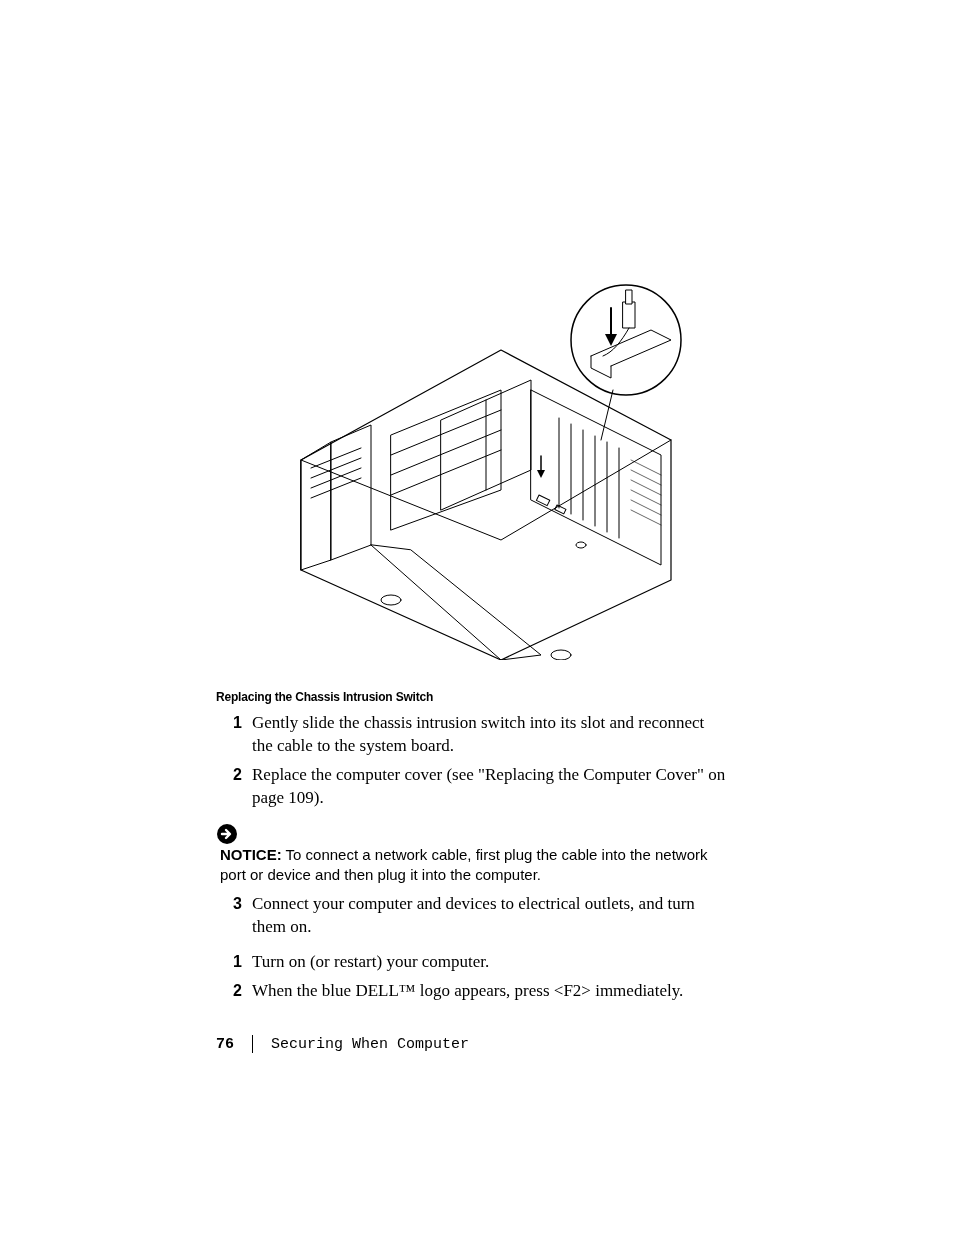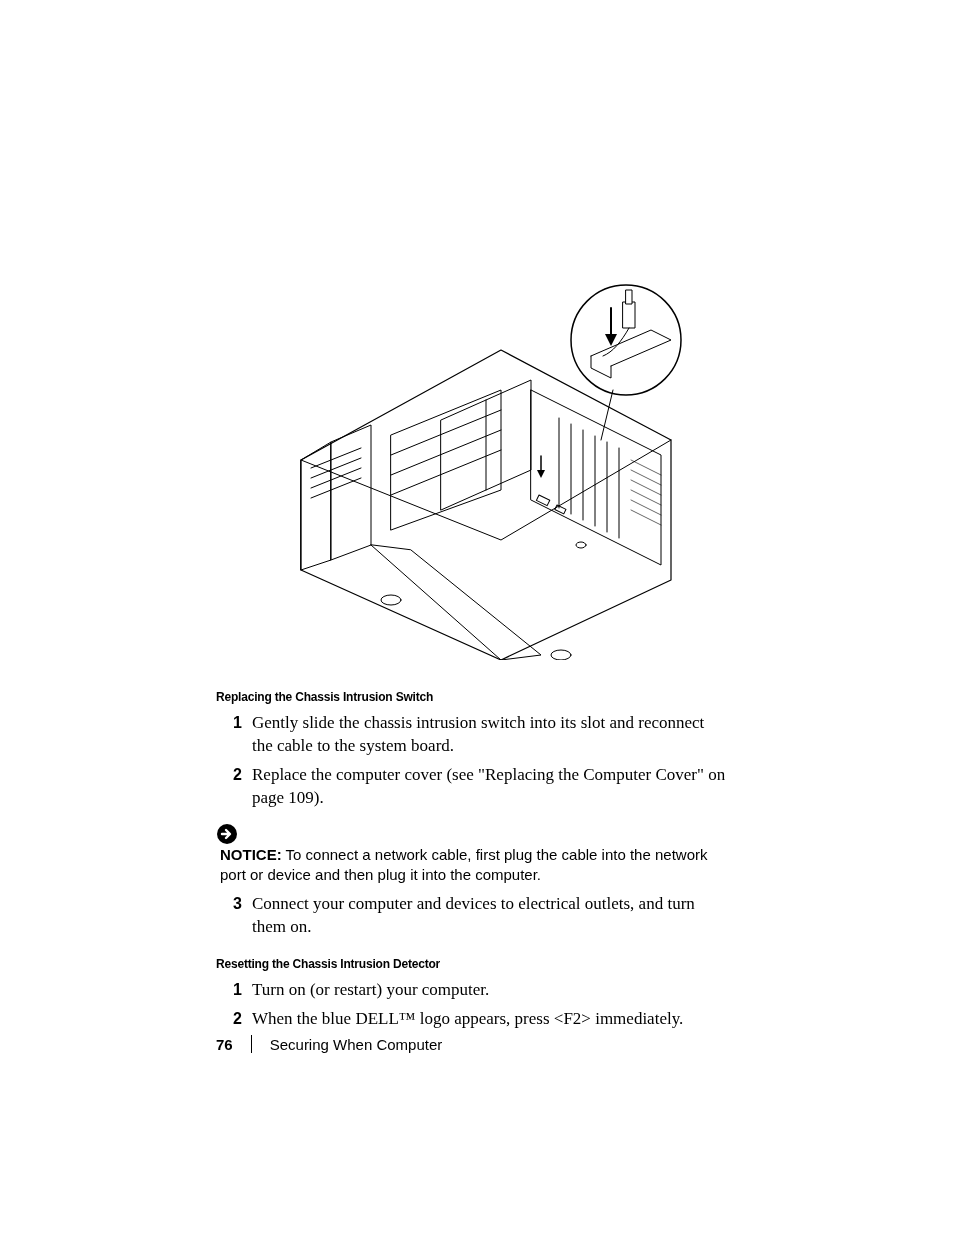--- a/index.html
+++ b/index.html
@@ -85,21 +85,21 @@
     flex: 1 1 auto;
     padding-left: 4px;
   }
   .notice-label {
     font-weight: bold;
   }
   .footer {
     position: absolute;
     left: 216px;
     bottom: 182px;
-    font-family: Liberation Sans, sans-serif;
+    font-family: Liberation Mono, monospace;
     font-size: 15px;
     display: flex;
     align-items: center;
     gap: 18px;
   }
   .footer .page-num {
     font-weight: bold;
   }
   .footer .divider {
     width: 1px;
@@ -212,21 +212,20 @@
       </span>
     </div>
 
     <ol class="step-list">
       <li class="step">
         <span class="step-num">3</span>
         <span class="step-text">Connect your computer and devices to electrical outlets, and turn them on.</span>
       </li>
     </ol>
 
-    <div class="heading" style="margin-top:18px;">Resetting the Chassis Intrusion Detector</div>
     <ol class="step-list">
       <li class="step">
         <span class="step-num">1</span>
         <span class="step-text">Turn on (or restart) your computer.</span>
       </li>
       <li class="step">
         <span class="step-num">2</span>
         <span class="step-text">When the blue DELL™ logo appears, press &lt;F2&gt; immediately.</span>
       </li>
     </ol>

